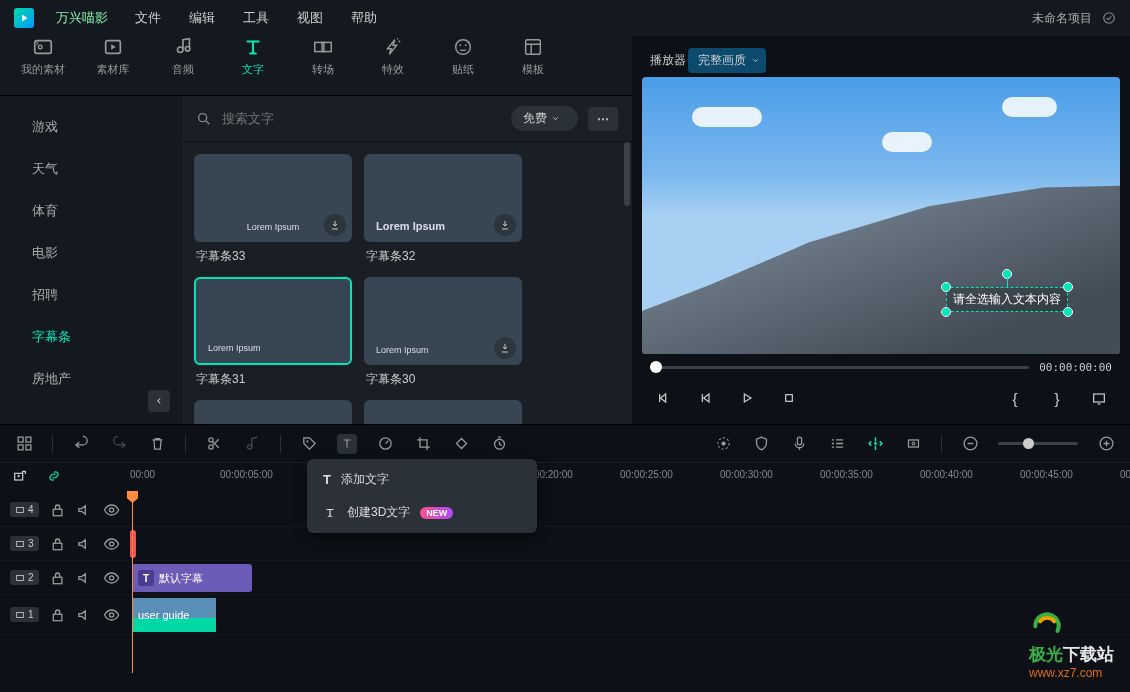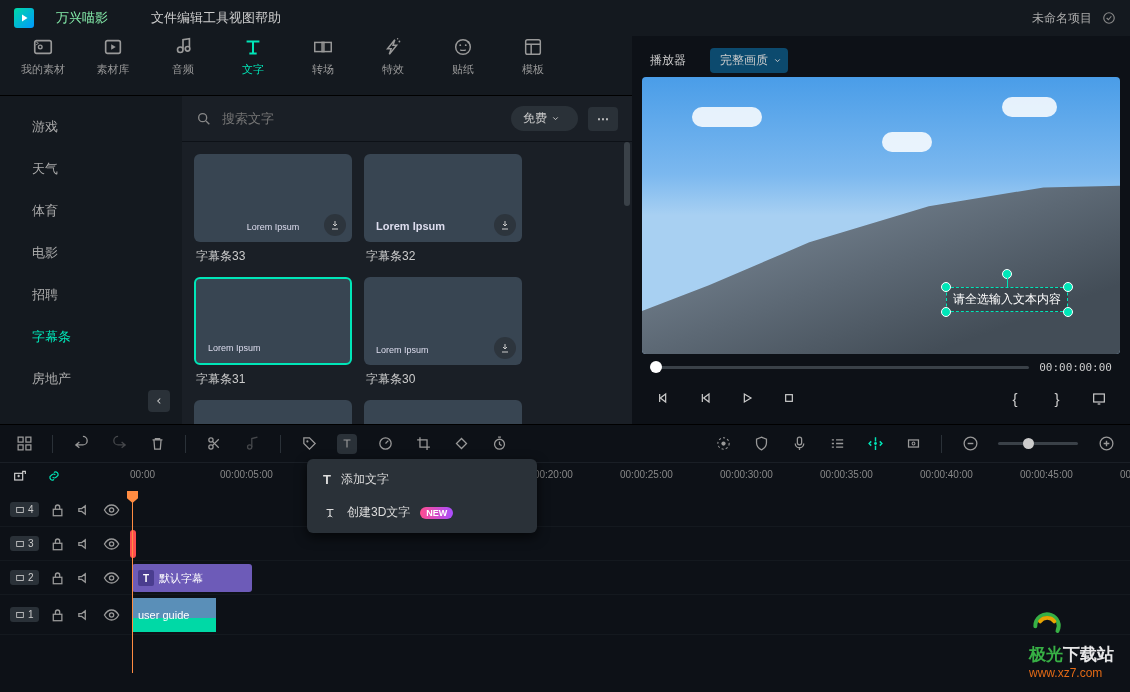--- a/index.html
+++ b/index.html
@@ -1,21 +1,21 @@
 <!DOCTYPE html>
 <html><head>
 <meta charset="utf-8">
 <style>
 *{box-sizing:border-box;margin:0;padding:0;font-family:"Microsoft YaHei",sans-serif}
 body{background:#0d1117;color:#c9d1d9;width:1130px;height:692px;overflow:hidden;font-size:12px;position:relative}
 .topbar{height:36px;background:#14191f;display:flex;align-items:center;padding:0 14px;gap:22px}
 .logo{width:20px;height:20px;background:linear-gradient(135deg,#00d9a6,#0099ff);border-radius:3px;display:flex;align-items:center;justify-content:center}
 .logo svg{width:12px;height:12px}
 .app-name{font-size:13px;color:#86efac}
-.menu{display:flex;margin-left:21px}
+.menu{display:flex;gap:28px;margin-left:5px}
 .menu-item{color:#ccc;cursor:pointer;font-size:13px}
 .project-info{margin-left:auto;display:flex;align-items:center;gap:10px;color:#aaa}
 .main{display:flex;height:388px}
 .left-panel{width:632px;background:#0f1419;display:flex;flex-direction:column}
 .media-tabs{height:60px;display:flex;align-items:flex-start;padding:0 18px;gap:20px;background:#14191f;border-bottom:1px solid #000}
 .mtab{display:flex;flex-direction:column;align-items:center;gap:4px;color:#999;cursor:pointer;width:50px}
 .mtab.active{color:#00e6b8}
 .mtab svg{width:22px;height:22px}
 .mtab-label{font-size:11px}
 .library{flex:1;display:flex;overflow:hidden}
@@ -32,21 +32,21 @@
 .asset{width:158px}
 .thumb{width:158px;height:88px;background:#384552;border-radius:6px;position:relative;display:flex;align-items:center;justify-content:center}
 .thumb.selected{border:2px solid #00e6b8}
 .thumb-text{position:absolute;bottom:10px;left:12px;font-size:9px;color:#dde}
 .thumb-text.bold{font-weight:bold;font-size:11px}
 .thumb-text.center{left:50%;transform:translateX(-50%)}
 .dl-icon{position:absolute;bottom:6px;right:6px;width:22px;height:22px;background:#2a3138cc;border-radius:50%;display:flex;align-items:center;justify-content:center}
 .asset-label{font-size:12px;color:#ccc;margin-top:6px;padding-left:2px}
 .scrollbar{position:absolute;right:2px;top:0;width:6px;height:64px;background:#3a4148;border-radius:3px}
 .right-panel{flex:1;background:#0d1117;padding:8px 10px;display:flex;flex-direction:column}
-.player-head{display:flex;align-items:center;gap:24px;padding:4px 8px}
+.player-head{display:flex;align-items:center;gap:2px;padding:4px 8px}
 .quality-sel{background:#0c4a6e;padding:4px 20px 4px 10px;border-radius:4px;color:#ccc;position:relative;cursor:pointer;font-size:12px}
 .preview{flex:1;background:#14191f;border-radius:4px;position:relative;overflow:hidden;min-height:268px}
 .sky{position:absolute;inset:0;background:linear-gradient(180deg,#4a9de8 0%,#7bb8ef 35%,#a8d0f2 50%)}
 .cloud{position:absolute;width:70px;height:20px;background:#fff;border-radius:20px;opacity:.85}
 .ramp{position:absolute;bottom:0;left:0;right:0;height:62%;background:linear-gradient(160deg,#7a8896 15%,#5c6874 50%,#434d57 80%);clip-path:polygon(0 100%,0 75%,14% 60%,35% 35%,60% 14%,84% 3%,100% 2%,100% 100%)}
 .text-lay{position:absolute;right:52px;bottom:42px}
 .handle{width:10px;height:10px;background:#00e6b8;border:1px solid #fff;border-radius:50%;position:absolute}
 .text-box{border:1px dashed #00e6b8;padding:3px 6px;color:#fff;font-size:12px;background:#00000033}
 .progress{height:26px;display:flex;align-items:center;gap:10px;padding:0 8px}
 .prog-track{flex:1;height:3px;background:#3a4148;border-radius:2px;position:relative}

